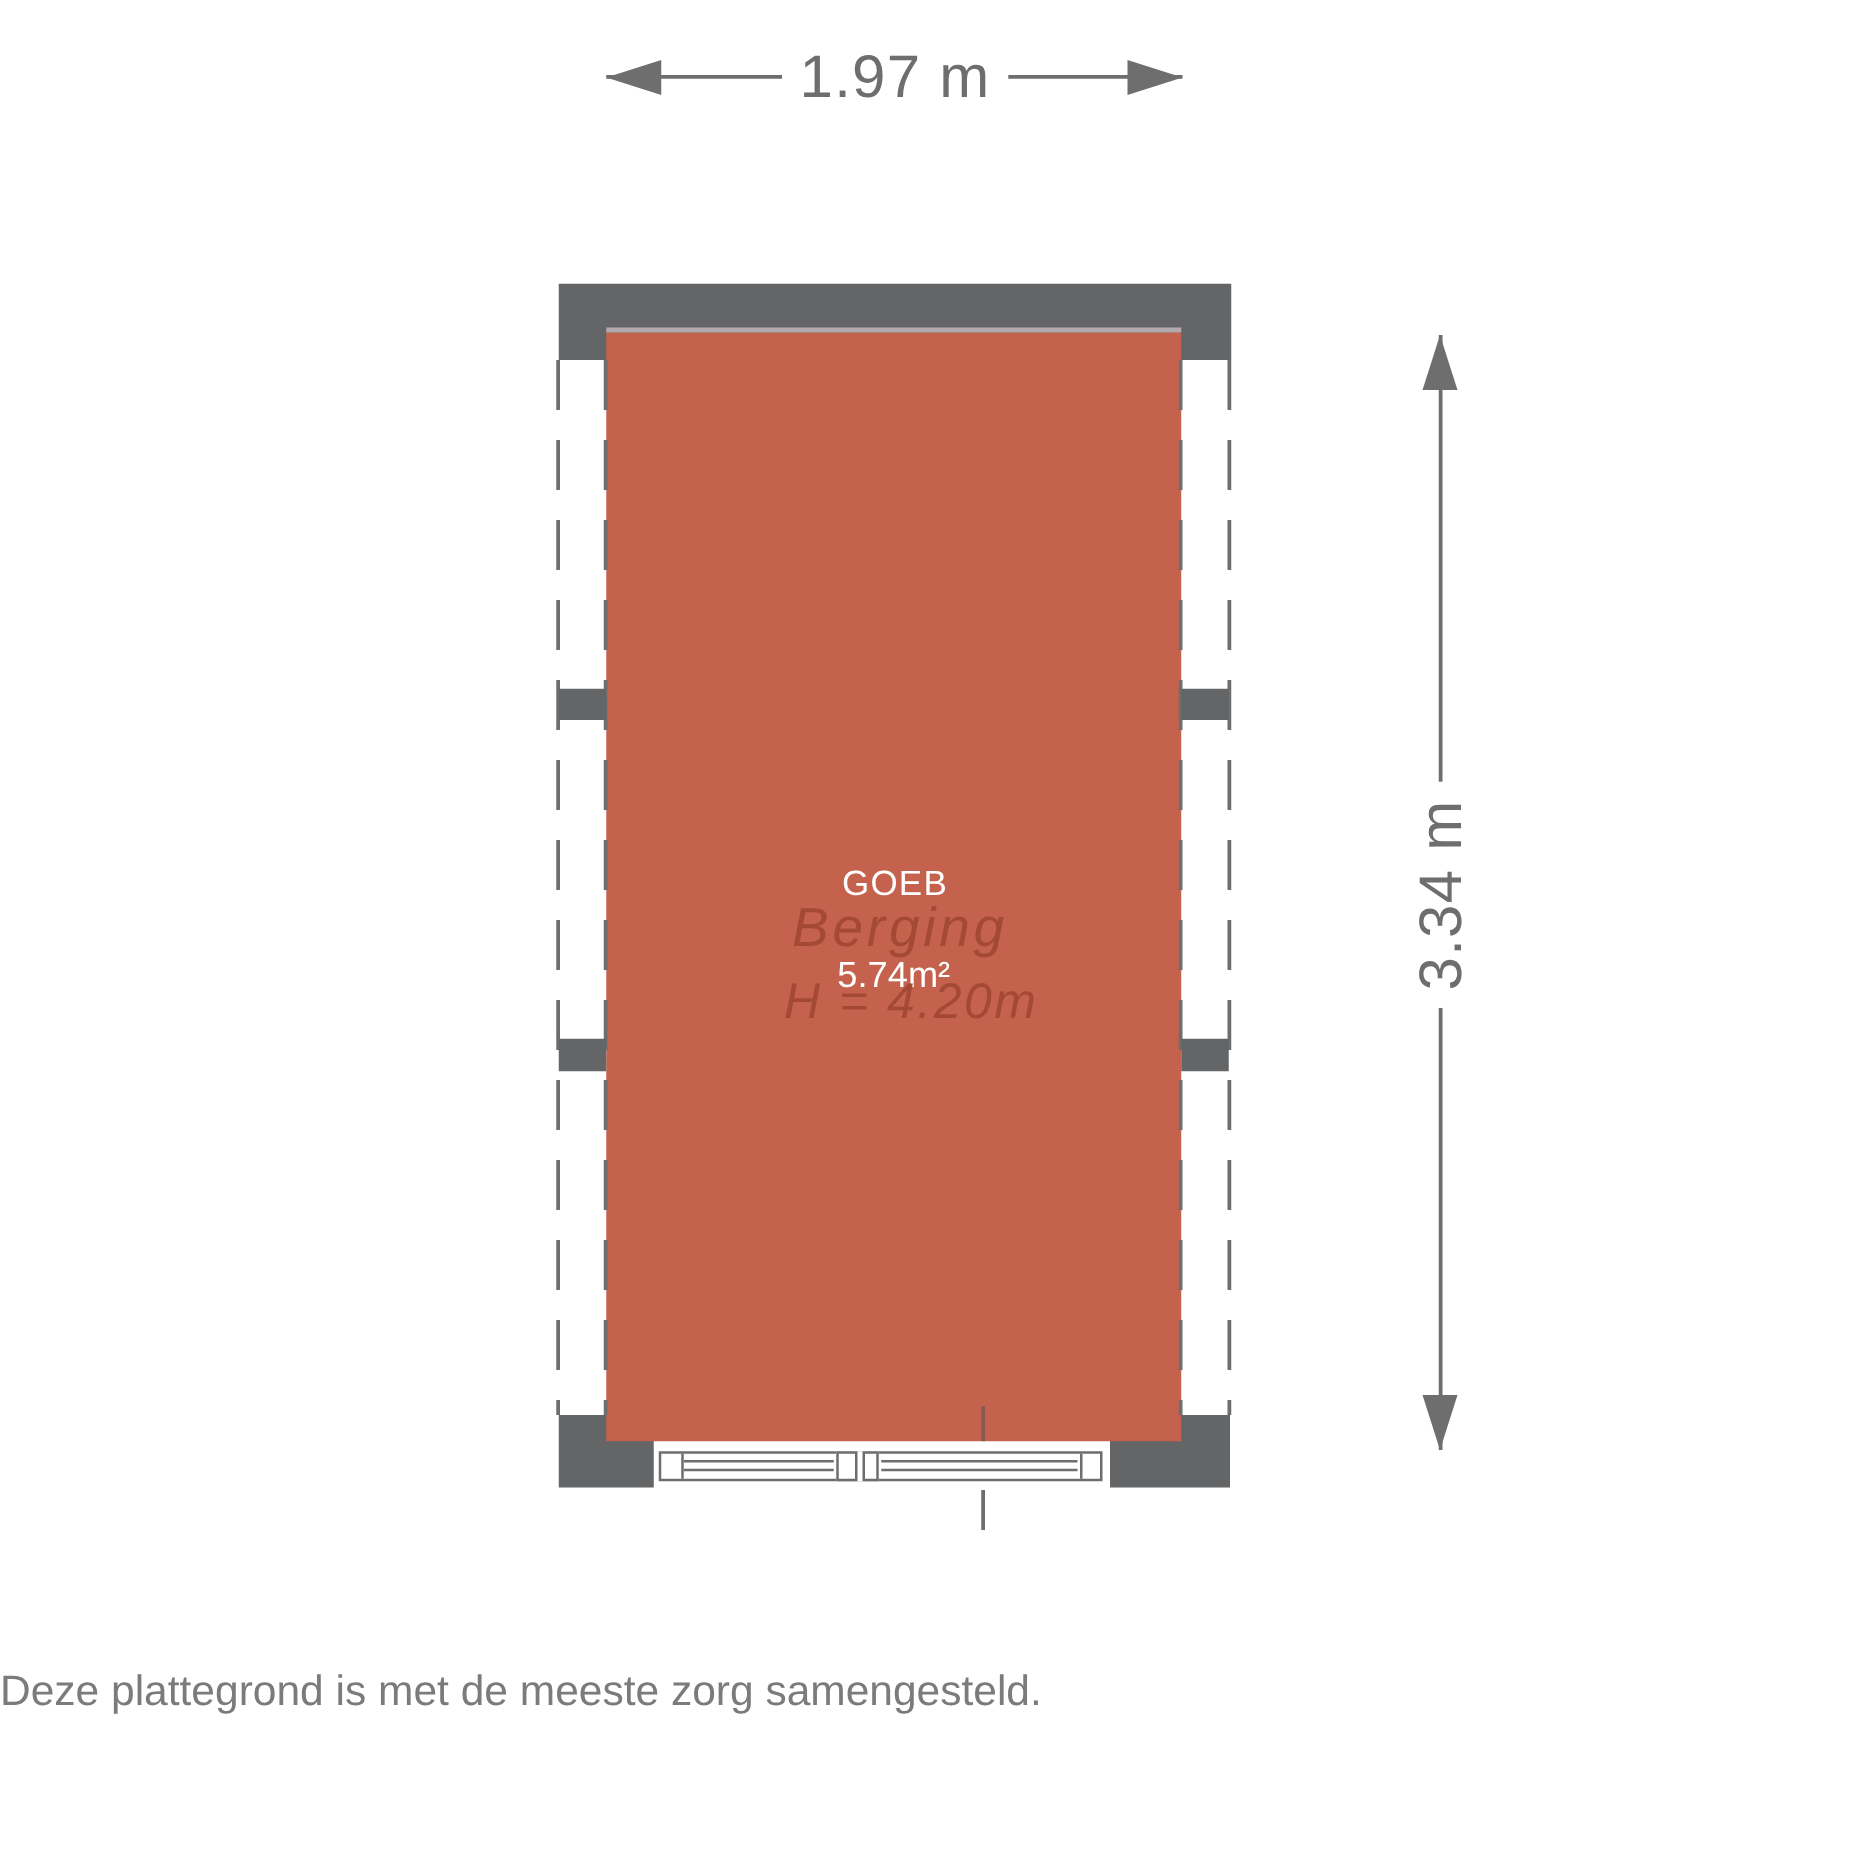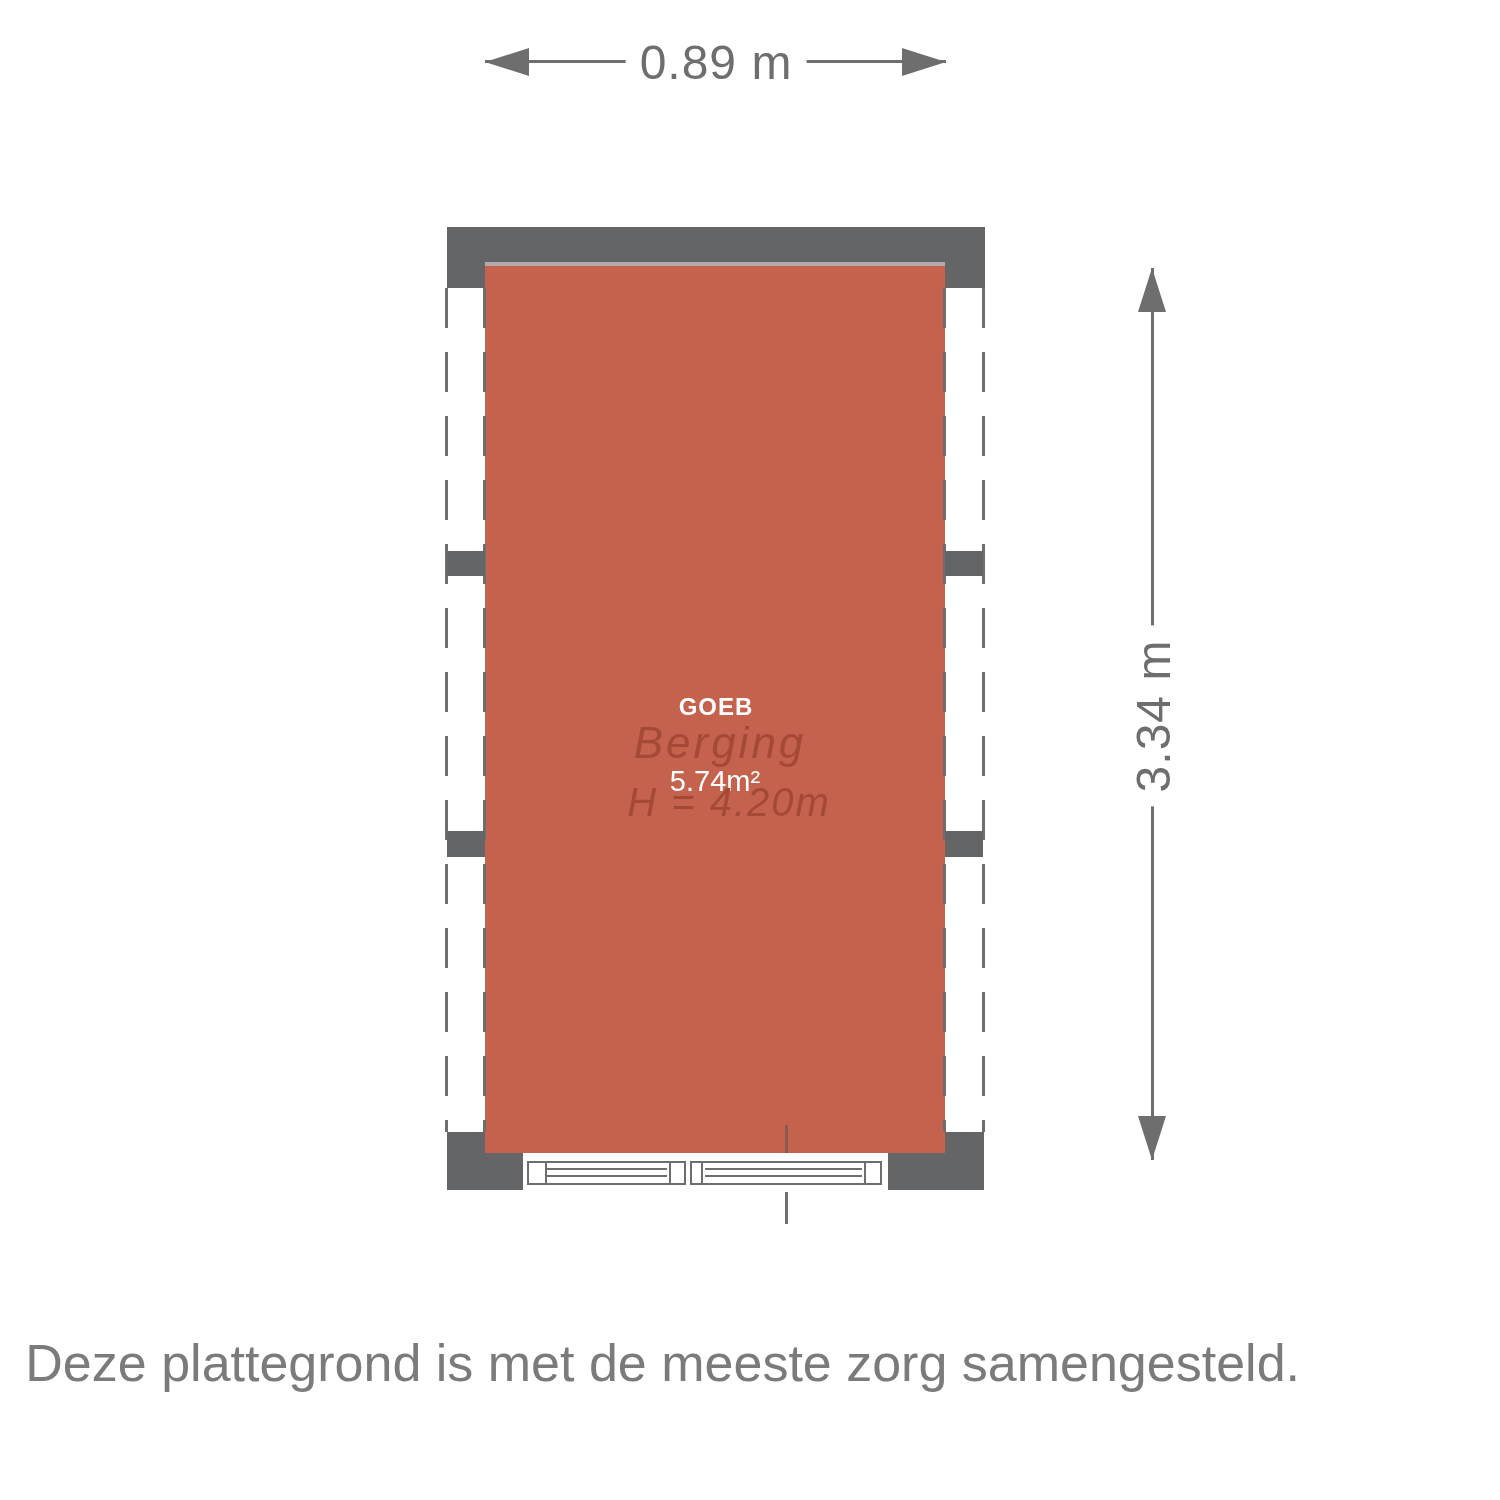--- a/index.html
+++ b/index.html
@@ -48,34 +48,34 @@
   .door-stile {
     position:absolute; top:-2px; height:24px; box-sizing:border-box;
     border:2px solid var(--line); background:#ffffff;
   }
   .door-gap { position:absolute; top:-2px; height:24px; background:#ffffff; }
   .marker { position:absolute; width:3px; z-index:4; }
 
   
   .disclaimer {
     position:absolute; left:0; top:1334px; width:1300px;
-    text-align:right; font-size:52px; line-height:1.12;
+    text-align:left; font-size:34px; line-height:1.12;
     color:var(--disclaimer_text);
   }
 </style>
 </head>
 <body>
 
 <div class="canvas">
 
   <div>
     <div class="dim-line-h" style="left:485px; top:60px; width:461px;"></div>
     <div class="arr left" style="left:485px; top:48px;"></div>
     <div class="arr right" style="left:902px; top:48px;"></div>
-    <div class="dim-label" style="left:716px; top:62px;">0.89 m</div>
+    <div class="dim-label" style="left:716px; top:62px;">1.97 m</div>
   </div>
 
   <div>
     <div class="dim-line-v" style="left:1151px; top:268px; height:892px;"></div>
     <div class="arr up" style="left:1138px; top:268px;"></div>
     <div class="arr down" style="left:1138px; top:1116px;"></div>
     <div class="dim-label vertical" style="left:1153px; top:716px;">3.34 m</div>
   </div>
 
   <div class="wall" style="left:447px; top:227px; width:538px; height:61px;"></div>
@@ -89,21 +89,21 @@
   <div class="wall" style="left:447px; top:831px; width:38px; height:26px; z-index:4;"></div>
   <div class="wall" style="left:945px; top:551px; width:38px; height:25px; z-index:4;"></div>
   <div class="wall" style="left:945px; top:831px; width:38px; height:26px; z-index:4;"></div>
 
   <div class="wall" style="left:447px; top:1132px; width:76px; height:58px;"></div>
   <div class="wall" style="left:888px; top:1132px; width:96px; height:58px;"></div>
 
   <div class="room-top-edge" style="left:485px; top:262px; width:460px; height:4px;"></div>
   <div class="room" style="left:485px; top:266px; width:460px; height:887px;"></div>
 
-  <div class="room-label lbl-white" style="left:716px; top:707px; font-size:24px; letter-spacing:1px;font-weight:bold;">GOEB</div>
+  <div class="room-label lbl-white" style="left:716px; top:707px; font-size:28px; letter-spacing:1px;">GOEB</div>
   <div class="room-label lbl-muted" style="left:720px; top:743px; font-size:44px; letter-spacing:3px;">Berging</div>
   <div class="room-label lbl-white" style="left:715px; top:781px; font-size:29px;">5.74m²</div>
   <div class="room-label lbl-muted" style="left:729px; top:802px; font-size:40px; letter-spacing:2px;">H = 4.20m</div>
 
   <div class="door-frame">
     <div class="df" style="left:16px; top:0; bottom:0; width:2px;"></div>
     <div class="df" style="left:18px; width:120px; top:5px;  height:2px;"></div>
     <div class="df" style="left:18px; width:120px; top:12px; height:2px;"></div>
     <div class="door-gap" style="left:154px; width:10px;"></div>
     <div class="door-stile" style="left:140px; width:17px;"></div>

